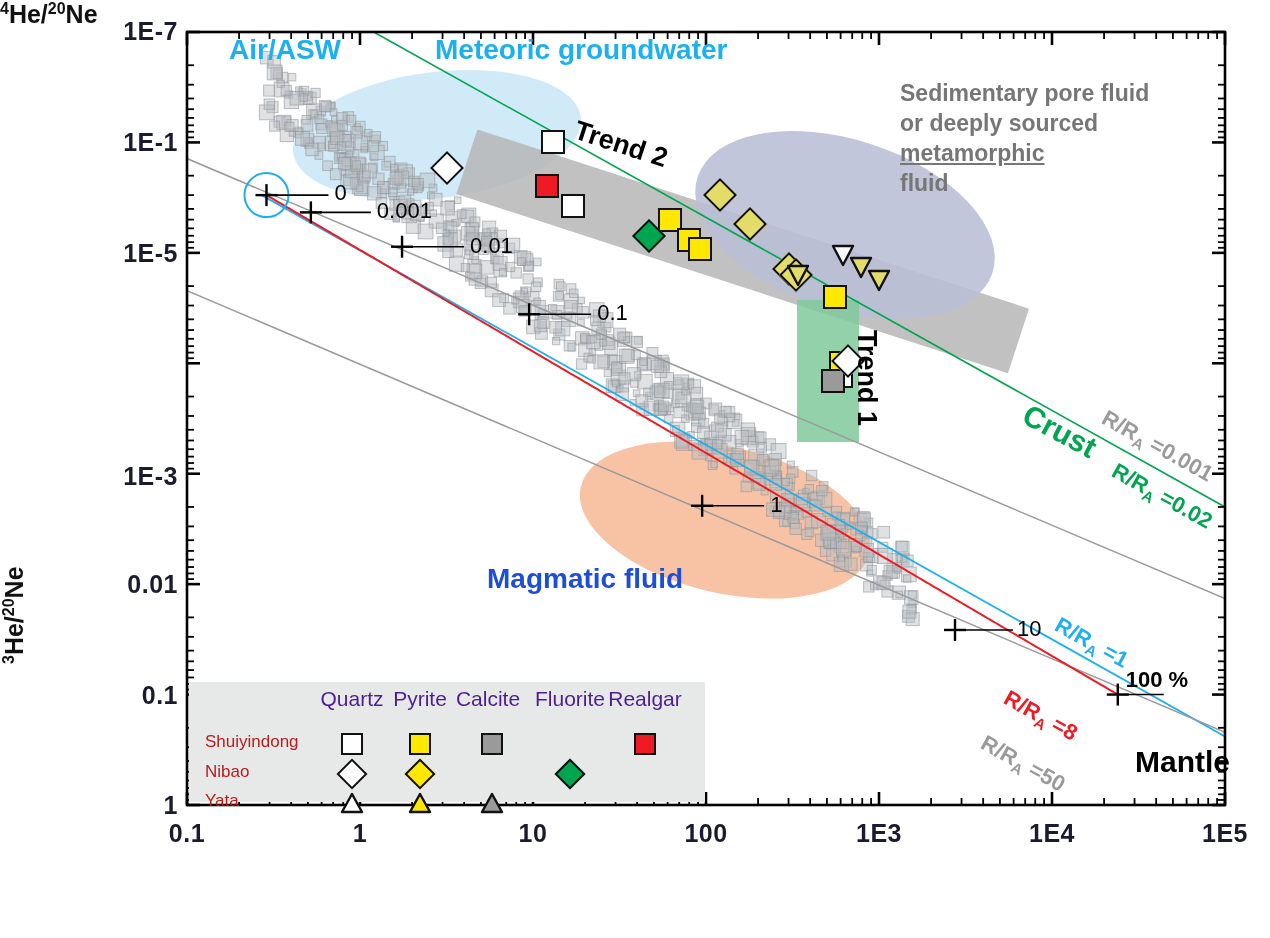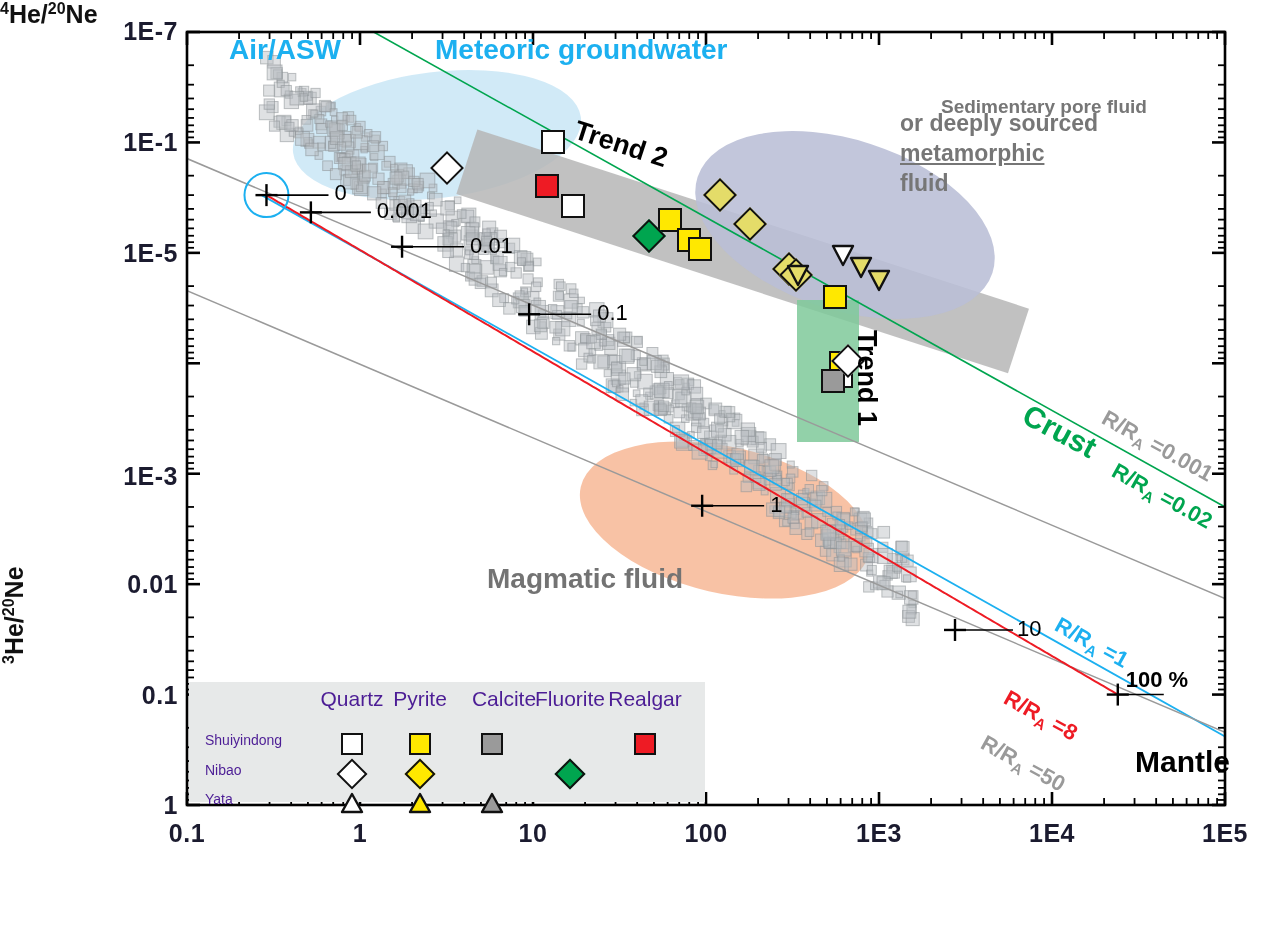--- a/index.html
+++ b/index.html
@@ -11,29 +11,29 @@
   .ylab{position:absolute;right:0;text-align:right;font-size:25px;font-weight:bold;
         color:#1b1b2f;transform:translateY(-50%);letter-spacing:.5px;}
   .ylabbox{position:absolute;left:0;width:178px;}
   .xlab{position:absolute;text-align:center;font-size:25px;font-weight:bold;
         color:#1b1b2f;transform:translateX(-50%);letter-spacing:.5px;}
   .axtitle{font-size:25px;font-weight:bold;color:#111;}
   .axtitle sup{font-size:16px;vertical-align:super;font-weight:bold;}
   
   .ann{position:absolute;font-weight:bold;white-space:pre;}
   .ann.blue{color:#1cb0f0;}
-  .ann.red{color:#737373;}
+  .ann.red{color:#1d4ed8;}
   .ann.green{color:#00a54f;}
   .ann.grey{color:#767676;}
   .ann.black{color:#000;}
   
   #legend{position:absolute;background:#e7e9e9;}
   .lg-h{position:absolute;font-size:21px;color:#4c1d95;text-align:center;
         transform:translateX(-50%);}
-  .lg-r{position:absolute;font-size:14px;color:#4c1d95;}
+  .lg-r{position:absolute;font-size:17px;color:#b91c1c;}
   
   .mk{position:absolute;transform:translate(-50%,-50%);}
   .mk.sq{border:2.5px solid #111;}
   .mk.di{border:2.5px solid #111;transform:translate(-50%,-50%) rotate(45deg);}
 </style>
 </head>
 <body>
 
 <div id="fig">
     <svg width="1270" height="938" style="position:absolute;left:0;top:0;">
@@ -996,21 +996,21 @@
       <polygon points="3,4 23,4 13,23" fill="#e4dc69" stroke="#111" stroke-width="2.4" stroke-linejoin="round"></polygon>
     </svg>
     <svg width="26" height="26" style="position:absolute;left:848.2894867932464px;top:254.24971472094848px;">
       <polygon points="3,4 23,4 13,23" fill="#e4dc69" stroke="#111" stroke-width="2.4" stroke-linejoin="round"></polygon>
     </svg>
     <svg width="26" height="26" style="position:absolute;left:866px;top:266.69548737635796px;">
       <polygon points="3,4 23,4 13,23" fill="#e4dc69" stroke="#111" stroke-width="2.4" stroke-linejoin="round"></polygon>
     </svg>
     <div class="ann blue" style="left:200px;top:34px;font-size:28px;margin-left:29px;">Air/ASW</div>
     <div class="ann blue" style="left:414px;top:34px;font-size:28px;margin-left:21px;">Meteoric groundwater</div>
-    <div class="ann grey" style="left:900px;top:96px;font-size:19px;margin-left:41px;">Sedimentary pore fluid</div>
+    <div class="ann grey" style="left:900px;top:80px;font-size:23px;">Sedimentary pore fluid</div>
     <div class="ann grey" style="left:900px;top:110px;font-size:23px;">or deeply sourced</div>
     <div class="ann grey" style="left:900px;top:140px;font-size:23px;text-decoration:underline;">metamorphic</div>
     <div class="ann grey" style="left:900px;top:170px;font-size:23px;">fluid</div>
     <div class="ann red" style="left:487px;top:563px;font-size:28px;">Magmatic fluid</div>
     <div class="ann green" style="left:1033px;top:398px;font-size:30px;transform:rotate(28deg);transform-origin:0 0;">Crust</div>
     <div class="ann black" style="left:1135px;top:745px;font-size:30px;">Mantle</div>
     <div class="ann black" style="left:882px;top:330px;font-size:27px;transform:rotate(90deg);transform-origin:0 0;">Trend 1</div>
     <div class="ann black" style="left:580px;top:115px;font-size:27px;transform:rotate(18deg);transform-origin:0 0;">Trend 2</div>
     <div class="ann black" style="left:334.47490038234696px;top:180.1163899854713px;font-size:22px;font-weight:normal;">0</div>
     <div class="ann black" style="left:376.86857844882024px;top:198.38158802328857px;font-size:22px;font-weight:normal;">0.001</div>
@@ -1020,21 +1020,21 @@
     <div class="ann black" style="left:1017.0045560326355px;top:615.9677711402061px;font-size:22px;font-weight:normal;">10</div>
     <div class="ann black" style="left:1125.776544816108px;top:666.5714285714286px;font-size:22px;font-weight:bold;">100 %</div>
     <div class="ann" style="white-space:nowrap;color:#9a9a9a;font-size:22px;font-weight:bold;left:1110px;top:405px;transform:rotate(29deg);transform-origin:0 0;"><span>R/R</span><sub style="font-size: 15px;">A</sub><span> =0.001</span></div>
     <div class="ann" style="white-space:nowrap;color:#00a54f;font-size:22px;font-weight:bold;left:1120px;top:458px;transform:rotate(29deg);transform-origin:0 0;"><span>R/R</span><sub style="font-size: 15px;">A</sub><span> =0.02</span></div>
     <div class="ann" style="white-space:nowrap;color:#1cb0f0;font-size:22px;font-weight:bold;left:1063px;top:612px;transform:rotate(29deg);transform-origin:0 0;"><span>R/R</span><sub style="font-size: 15px;">A</sub><span> =1</span></div>
     <div class="ann" style="white-space:nowrap;color:#ee1b24;font-size:22px;font-weight:bold;left:1012px;top:685px;transform:rotate(29deg);transform-origin:0 0;"><span>R/R</span><sub style="font-size: 15px;">A</sub><span> =8</span></div>
     <div class="ann" style="white-space:nowrap;color:#9a9a9a;font-size:22px;font-weight:bold;left:989px;top:730px;transform:rotate(29deg);transform-origin:0 0;"><span>R/R</span><sub style="font-size: 15px;">A</sub><span> =50</span></div>
     <div style="left:189px;top:682px;width:516px;height:120px;background:#e7e9e9;" id="legend"></div>
     <div class="lg-h" style="left: 352px; top: 687px;">Quartz</div>
     <div class="lg-h" style="left: 420px; top: 687px;">Pyrite</div>
-    <div class="lg-h" style="left: 504px; top: 687px;">Calcite</div>
+    <div class="lg-h" style="left: 488px; top: 687px;">Calcite</div>
     <div class="lg-h" style="left: 570px; top: 687px;">Fluorite</div>
     <div class="lg-h" style="left: 645px; top: 687px; text-align: right;">Realgar</div>
     <div class="lg-r" style="left: 205px; top: 732px;">Shuiyindong</div>
     <div class="lg-r" style="left: 205px; top: 762px;">Nibao</div>
     <div class="lg-r" style="left: 205px; top: 791px;">Yata</div>
     <div class="mk sq" style="left:352px;top:744px;width:18px;height:18px;background:#ffffff;"></div>
     <div class="mk sq" style="left:420px;top:744px;width:18px;height:18px;background:#ffe800;"></div>
     <div class="mk sq" style="left:492px;top:744px;width:18px;height:18px;background:#9a9a9a;"></div>
     <div class="mk sq" style="left:645px;top:744px;width:18px;height:18px;background:#ee1b24;"></div>
     <div class="mk di" style="left:352px;top:774px;width:18px;height:18px;background:#ffffff;"></div>

